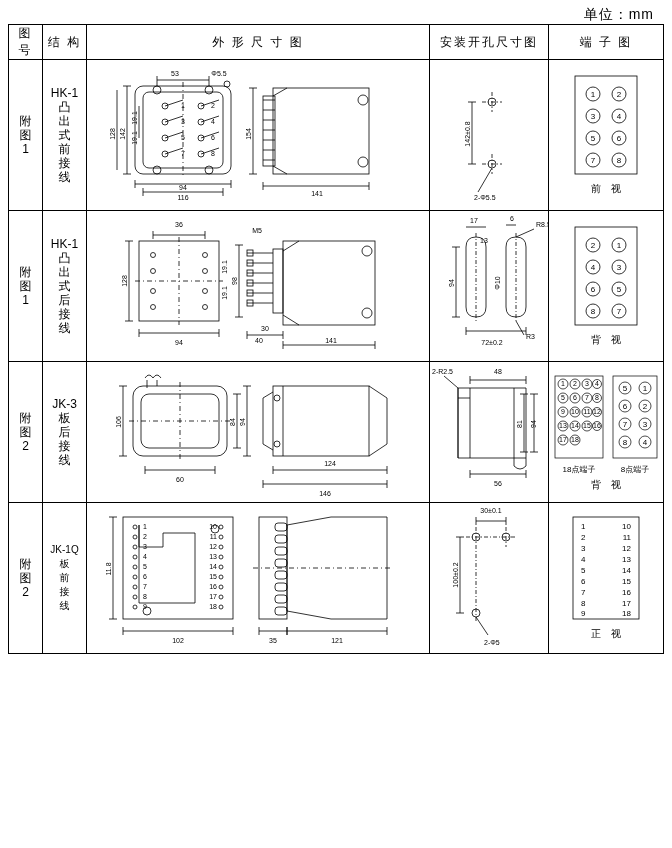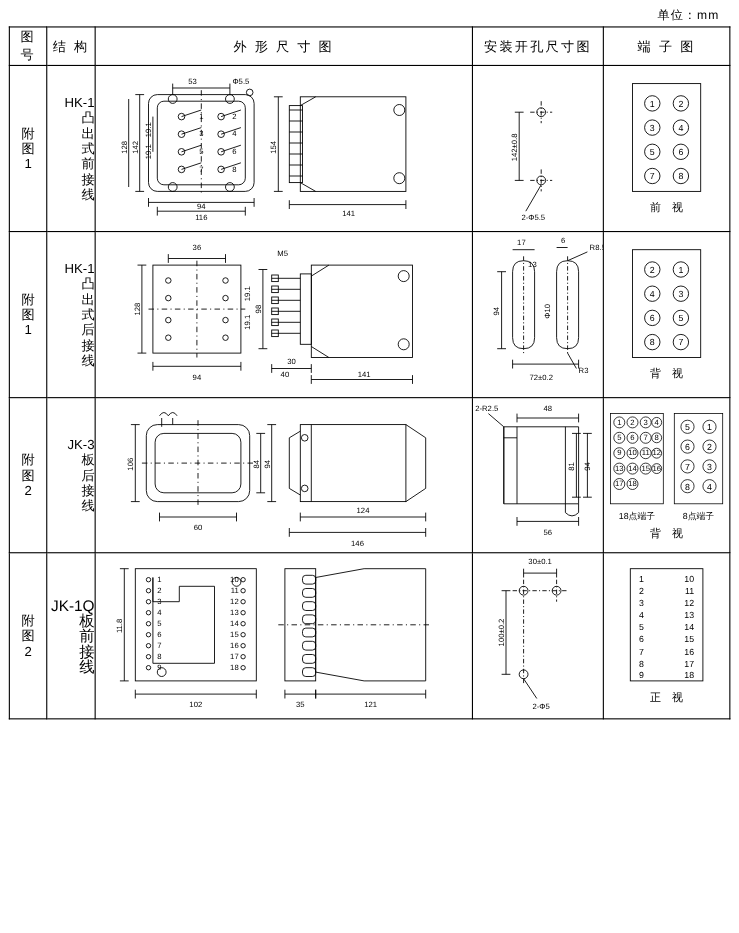--- a/index.html
+++ b/index.html
@@ -1,23 +1,23 @@
 <!DOCTYPE html>
 <html><head>
 <meta charset="utf-8">
 <style>
   html,body{margin:0;padding:0;background:#fff;}
   body{width:672px;height:848px;font-family:"Liberation Sans",sans-serif;color:#000;}
   .page{position:relative;width:672px;height:848px;}
-  .unit{position:absolute;right:18px;top:6px;font-size:11px;letter-spacing:1px;}
+  .unit{position:absolute;right:18px;top:6px;font-size:14px;letter-spacing:1px;}
   table.main{position:absolute;left:8px;top:24px;border-collapse:collapse;width:656px;}
   table.main td,table.main th{border:1px solid #000;padding:0;}
   th.hdr{font-weight:normal;font-size:12px;height:22px;text-align:center;letter-spacing:2px;}
   td.col-no{width:34px;text-align:center;vertical-align:middle;font-size:12px;}
-  td.col-st{width:44px;text-align:right;vertical-align:middle;font-size:12px;}
+  td.col-st{width:44px;text-align:center;vertical-align:middle;font-size:12px;}
   td.col-dim{width:342px;vertical-align:middle;}
   td.col-hole{width:118px;vertical-align:middle;}
   td.col-term{width:114px;vertical-align:middle;}
   .vtext{line-height:14px;font-size:12px;}
   svg{display:block;}
   .lbl{font-size:7px;font-family:"Liberation Sans",sans-serif;}
   .lbl8{font-size:8px;font-family:"Liberation Sans",sans-serif;}
 </style>
 </head>
 <body>
@@ -453,21 +453,21 @@
       </td>
     </tr>
 
     <tr>
       <td class="col-no">
         <div class="vtext"><span>附</span><br>
         <span>图</span><br>
         <span>2</span></div>
       </td>
       <td class="col-st">
-        <div class="vtext" style="font-size:14px">
+        <div class="vtext" style="font-size:10px">
           <span>JK-1Q</span><br>
           <span>板</span><br>
           <span>前</span><br>
           <span>接</span><br>
           <span>线</span>
         </div>
       </td>
       <td class="col-dim">
         <svg width="342" height="150" viewBox="0 0 342 150">
           <g stroke="#000" fill="none" stroke-width="0.8">

